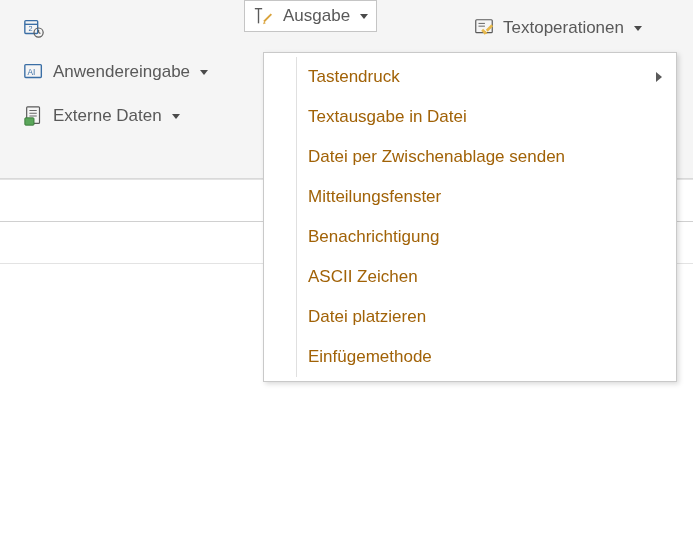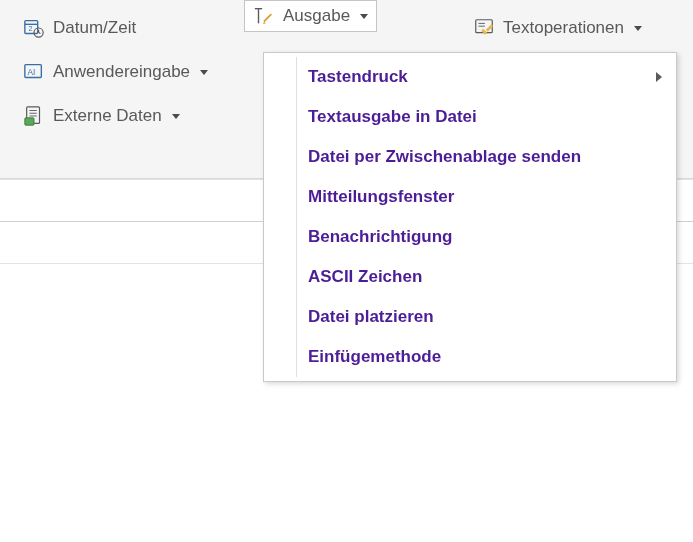--- a/index.html
+++ b/index.html
@@ -86,24 +86,23 @@
     top: 4px;
     bottom: 4px;
     width: 1px;
     background: #e0e0e0;
   }
   .dd-item {
     display: flex;
     align-items: center;
     padding: 10px 14px 10px 44px;
     font-size: 17px;
-    color: #4c1d95;
+    color: #a16207;
     cursor: pointer;
     position: relative;
-    font-weight: bold;
   }
   .dd-item .submenu-arrow {
     position: absolute;
     right: 14px;
     width: 0; height: 0;
     border-top: 5px solid transparent;
     border-bottom: 5px solid transparent;
     border-left: 6px solid #5a5a5a;
   }
 </style>
@@ -118,21 +117,20 @@
       <span class="tb-icon">
         <svg viewBox="0 0 24 24" width="22" height="22">
           <rect x="2" y="4" width="14" height="14" rx="1" fill="none" stroke="#3a6ea5" stroke-width="1.5"></rect>
           <line x1="2" y1="8" x2="16" y2="8" stroke="#3a6ea5" stroke-width="1.5"></line>
           <text x="6" y="15" font-size="8" fill="#3a6ea5">2</text>
           <circle cx="17" cy="17" r="5" fill="none" stroke="#5a5a5a" stroke-width="1.3"></circle>
           <line x1="17" y1="17" x2="17" y2="14" stroke="#5a5a5a" stroke-width="1.3"></line>
           <line x1="17" y1="17" x2="19" y2="18" stroke="#5a5a5a" stroke-width="1.3"></line>
         </svg>
       </span>
-      <span class="tb-label">Datum/Zeit</span>
     </div>
 
     <div class="tb-btn">
       <span class="tb-icon">
         <svg viewBox="0 0 24 24" width="22" height="22">
           <rect x="2" y="4" width="18" height="14" rx="1" fill="none" stroke="#3a6ea5" stroke-width="1.5"></rect>
           <text x="5" y="15" font-size="9" fill="#3a6ea5">AI</text>
         </svg>
       </span>
       <span class="tb-label">Anwendereingabe</span>

